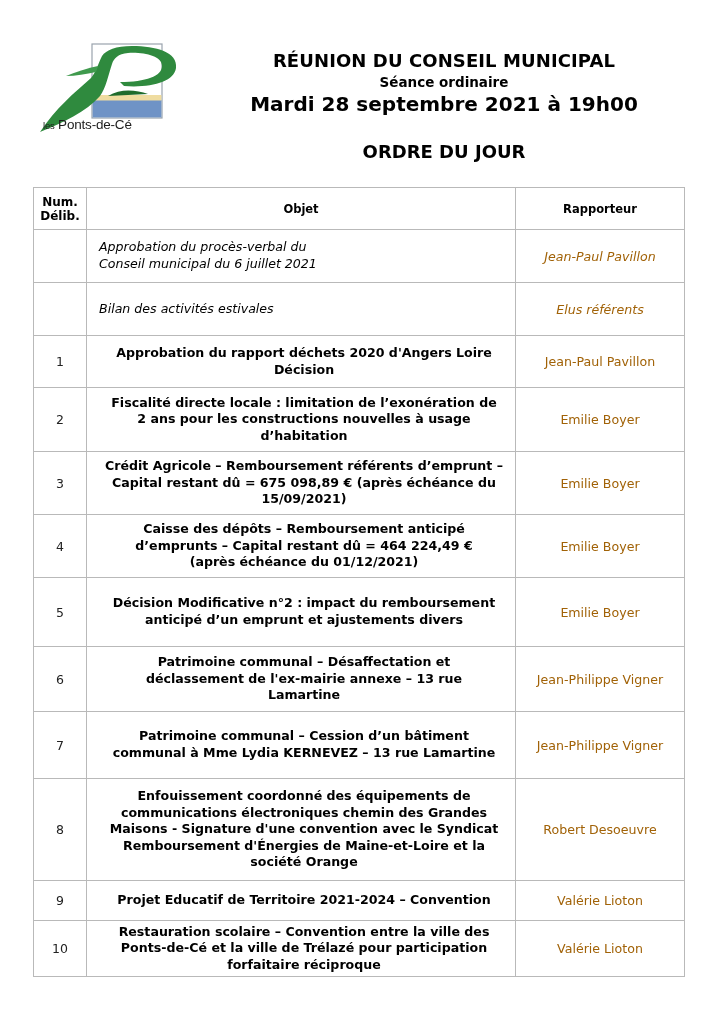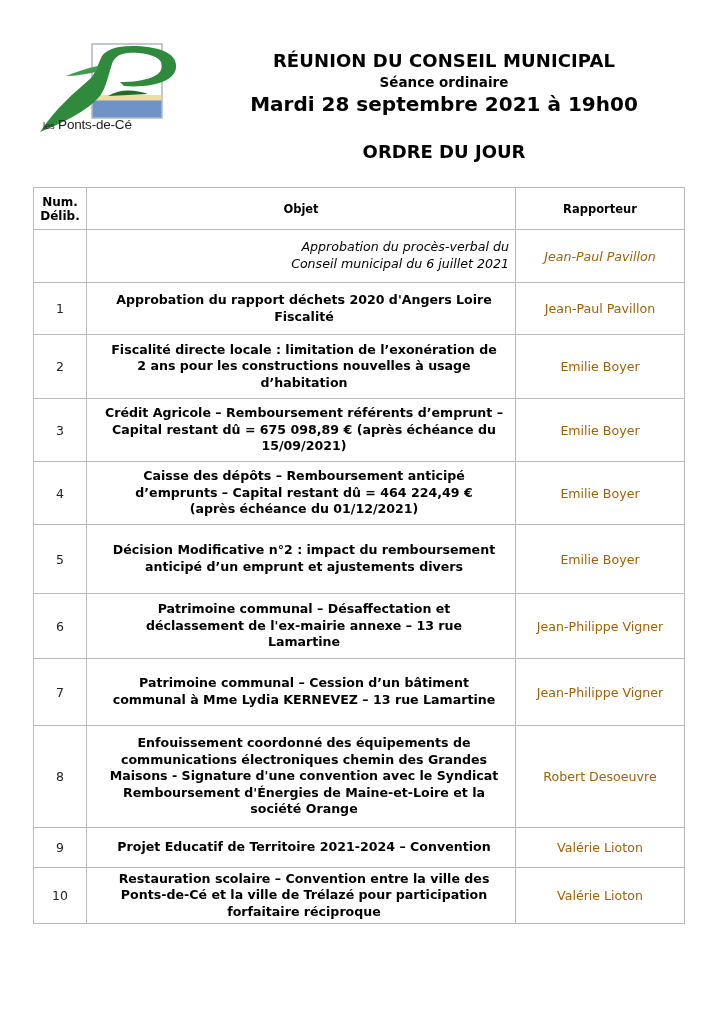--- a/index.html
+++ b/index.html
@@ -16,21 +16,21 @@
   .h-odj { top: 141px; font-size: 18px; }
   table.agenda { position: absolute; left: 33px; top: 187px; width: 651px;
                  border-collapse: collapse; table-layout: fixed; }
   table.agenda td, table.agenda th { border: 1px solid #b9b9b9; padding: 0; vertical-align: middle; }
   col.c-num { width: 53px; } col.c-obj { width: 429px; } col.c-rap { width: 169px; }
   th { font-weight: bold; font-size: 11.5px; text-align: center; }
   th.num { font-size: 12px; line-height: 14px; }
   td.num { text-align: center; font-size: 12.5px; color: #222; }
   td.obj { padding-left: 12px !important; padding-right: 6px !important; font-size: 12.6px; line-height: 16.6px; }
   td.obj.bold { font-weight: bold; text-align: center; }
-  td.obj.ital { font-style: italic; font-weight: normal; text-align: right; }
+  td.obj.ital { font-style: italic; font-weight: normal; }
   td.rap { text-align: center; font-size: 12.6px; color: #a16207; }
   td.rap.ital { font-style: italic; }
   .obj-line { display: block; white-space: nowrap; }
 </style>
 </head>
 <body>
 
 <div class="logo">
   <svg width="150" height="104" viewBox="0 0 150 104">
     <rect x="56" y="6" width="70" height="74" fill="#ffffff" stroke="#9aa3ad" stroke-width="1.2"></rect>
@@ -69,25 +69,32 @@
   </thead>
   <tbody id="agenda-body">
       <tr style="height: 53px;">
         <td class="num"></td>
         <td class="obj ital">
           <span class="obj-line">Approbation du procès-verbal du</span>
           <span class="obj-line">Conseil municipal du 6 juillet 2021</span>
         </td>
         <td class="rap ital">Jean-Paul Pavillon</td>
       </tr>
+      <tr style="height: 53px;">
+        <td class="num"></td>
+        <td class="obj ital">
+          <span class="obj-line">Bilan des activités estivales</span>
+        </td>
+        <td class="rap ital">Elus référents</td>
+      </tr>
       <tr style="height: 52px;">
         <td class="num">1</td>
         <td class="obj bold">
           <span class="obj-line">Approbation du rapport déchets 2020 d'Angers Loire</span>
-          <span class="obj-line">Fiscalité</span>
+          <span class="obj-line">Décision</span>
         </td>
         <td class="rap">Jean-Paul Pavillon</td>
       </tr>
       <tr style="height: 64px;">
         <td class="num">2</td>
         <td class="obj bold">
           <span class="obj-line">Fiscalité directe locale : limitation de l’exonération de</span>
           <span class="obj-line">2 ans pour les constructions nouvelles à usage</span>
           <span class="obj-line">d’habitation</span>
         </td>

